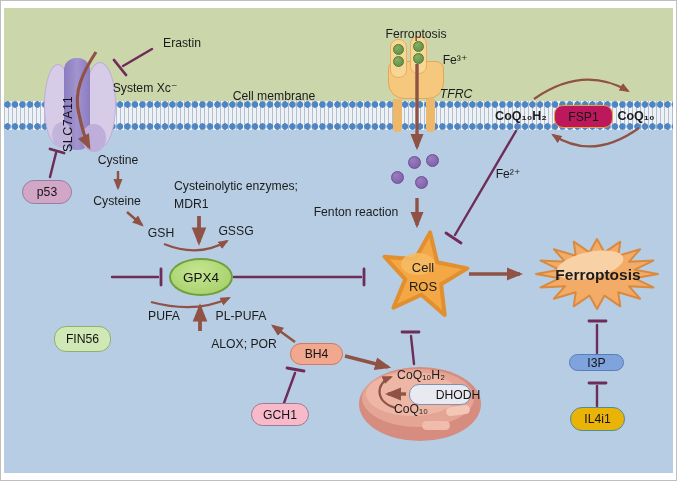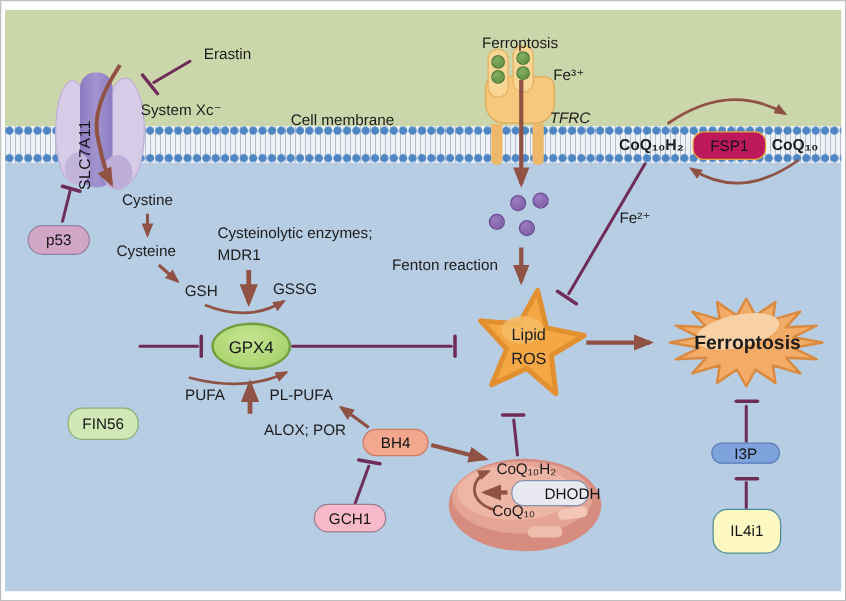--- a/index.html
+++ b/index.html
@@ -139,21 +139,21 @@
     </div>
   <div class="pill" style="left:290px;top:343px;width:53px;height:22px;background:#f2a78f;border:1.5px solid #cf7a61;">
       <span>BH4</span>
     </div>
   <div class="pill" style="left:251px;top:403px;width:58px;height:23px;background:#f8b9ca;border:1.5px solid #9b7d90;">
       <span>GCH1</span>
     </div>
   <div class="pill" style="left:569px;top:354px;width:55px;height:17px;background:#7ea3dd;border:1.5px solid #5a7cba;">
       <span>I3P</span>
     </div>
-  <div class="pill" style="left:570px;top:407px;width:55px;height:36px;background:#fef9c3;border:1.5px solid #4d8e94;">
+  <div class="pill" style="left:570px;top:407px;width:55px;height:24px;background:#eab308;border:1.5px solid #4d8e94;">
       <span>IL4i1</span>
     </div>
   <div class="pill" style="left:554px;top:105px;width:59px;height:23px;border-radius:9px;background:#be185d;border:1.5px solid #e5a43c;">
       <span>FSP1</span>
     </div>
   <div class="pill" style="left:409px;top:384px;width:62px;height:21px;border-radius:10px;background:#e9e9f1;border:1.5px solid #8292ae;padding-left:36px;">
       <span>DHODH</span>
     </div>
 
   <div class="lbl" style="left:182px;top:36px;">Erastin</div>
@@ -173,19 +173,19 @@
   <div class="lbl" style="left:161px;top:226px;">GSH</div>
   <div class="lbl" style="left:236px;top:224px;">GSSG</div>
   <div class="lbl" style="left:164px;top:309px;">PUFA</div>
   <div class="lbl" style="left:241px;top:309px;">PL-PUFA</div>
   <div class="lbl" style="left:200px;top:337px;margin-left:44px;">ALOX; POR</div>
   <div class="lbl bold" style="left:521px;top:109px;">CoQ₁₀H₂</div>
   <div class="lbl bold" style="left:636px;top:109px;">CoQ₁₀</div>
   <div class="lbl" style="left:421px;top:368px;">CoQ₁₀H₂</div>
   <div class="lbl" style="left:411px;top:402px;">CoQ₁₀</div>
   <div class="lbl center2" style="left:423px;top:258px;font-size:13px;line-height:19px;">
-    <div>Lipid</div>
+    <div>Cell</div>
     <div>ROS</div>
   </div>
   <div class="lbl" style="left:598px;top:266px;font-weight:bold;font-size:15.5px;text-align:center;">Ferroptosis</div>
 
   <div class="frame"></div>
 </div>
 
 </body></html>

